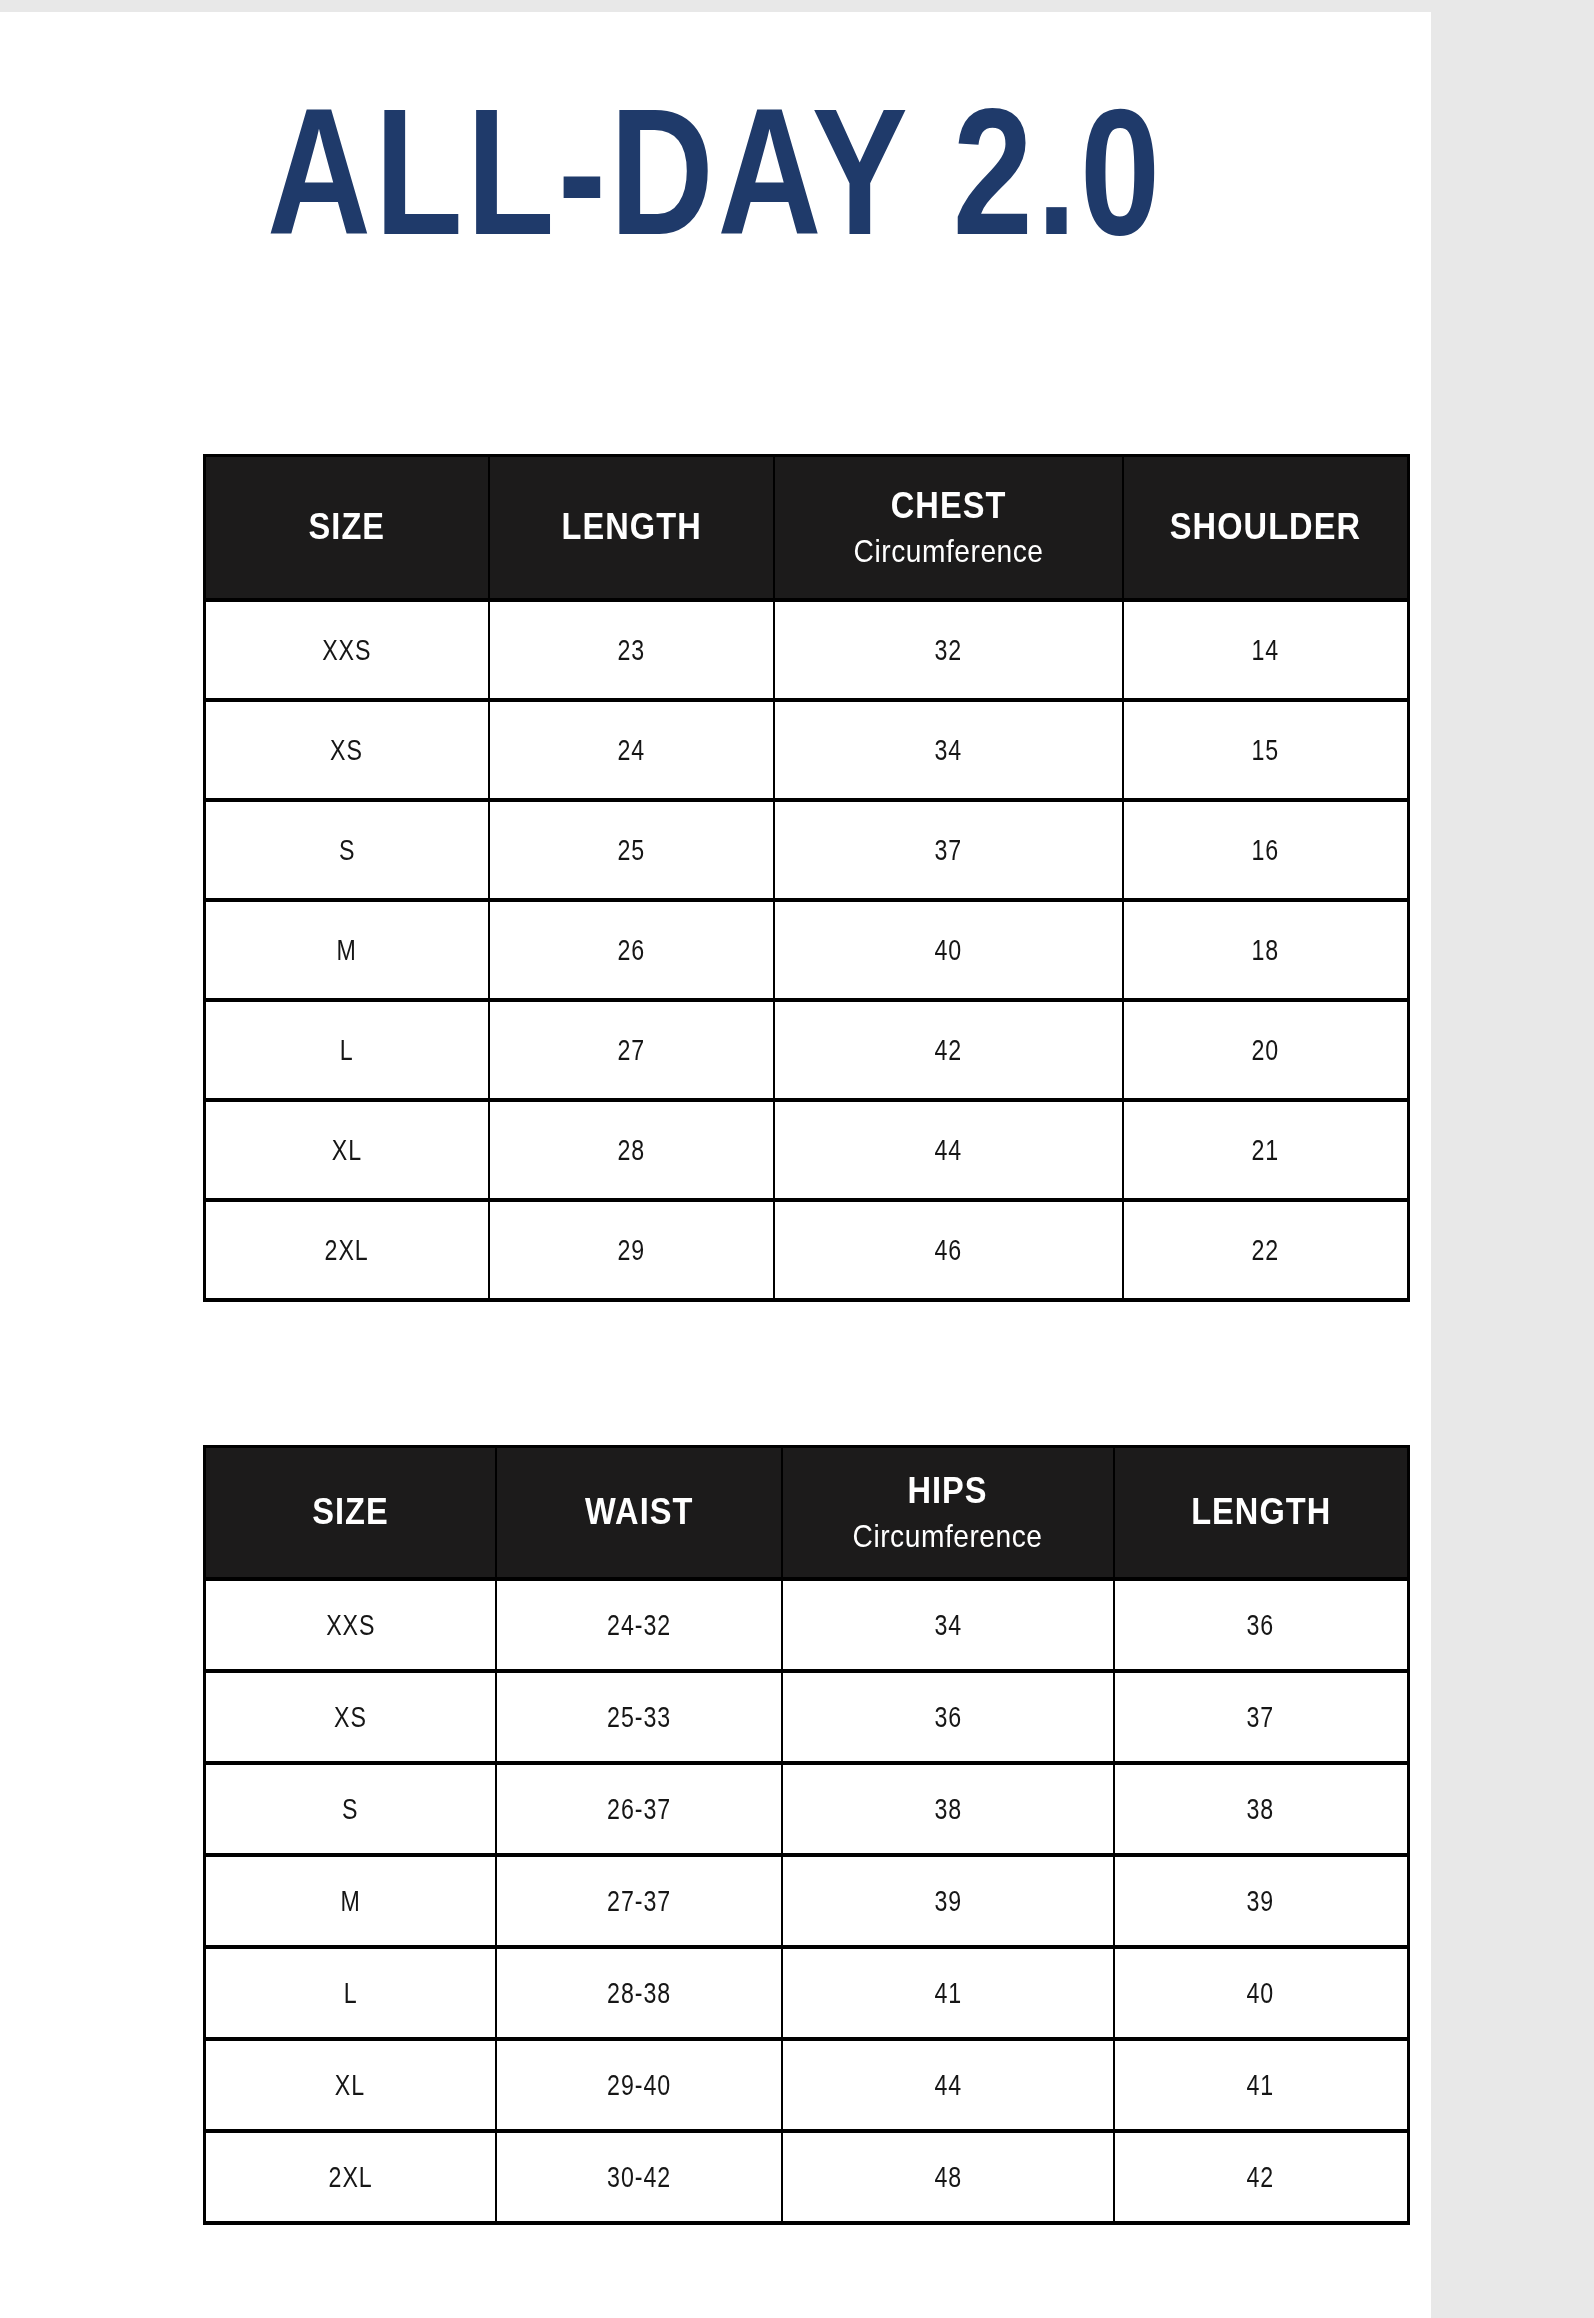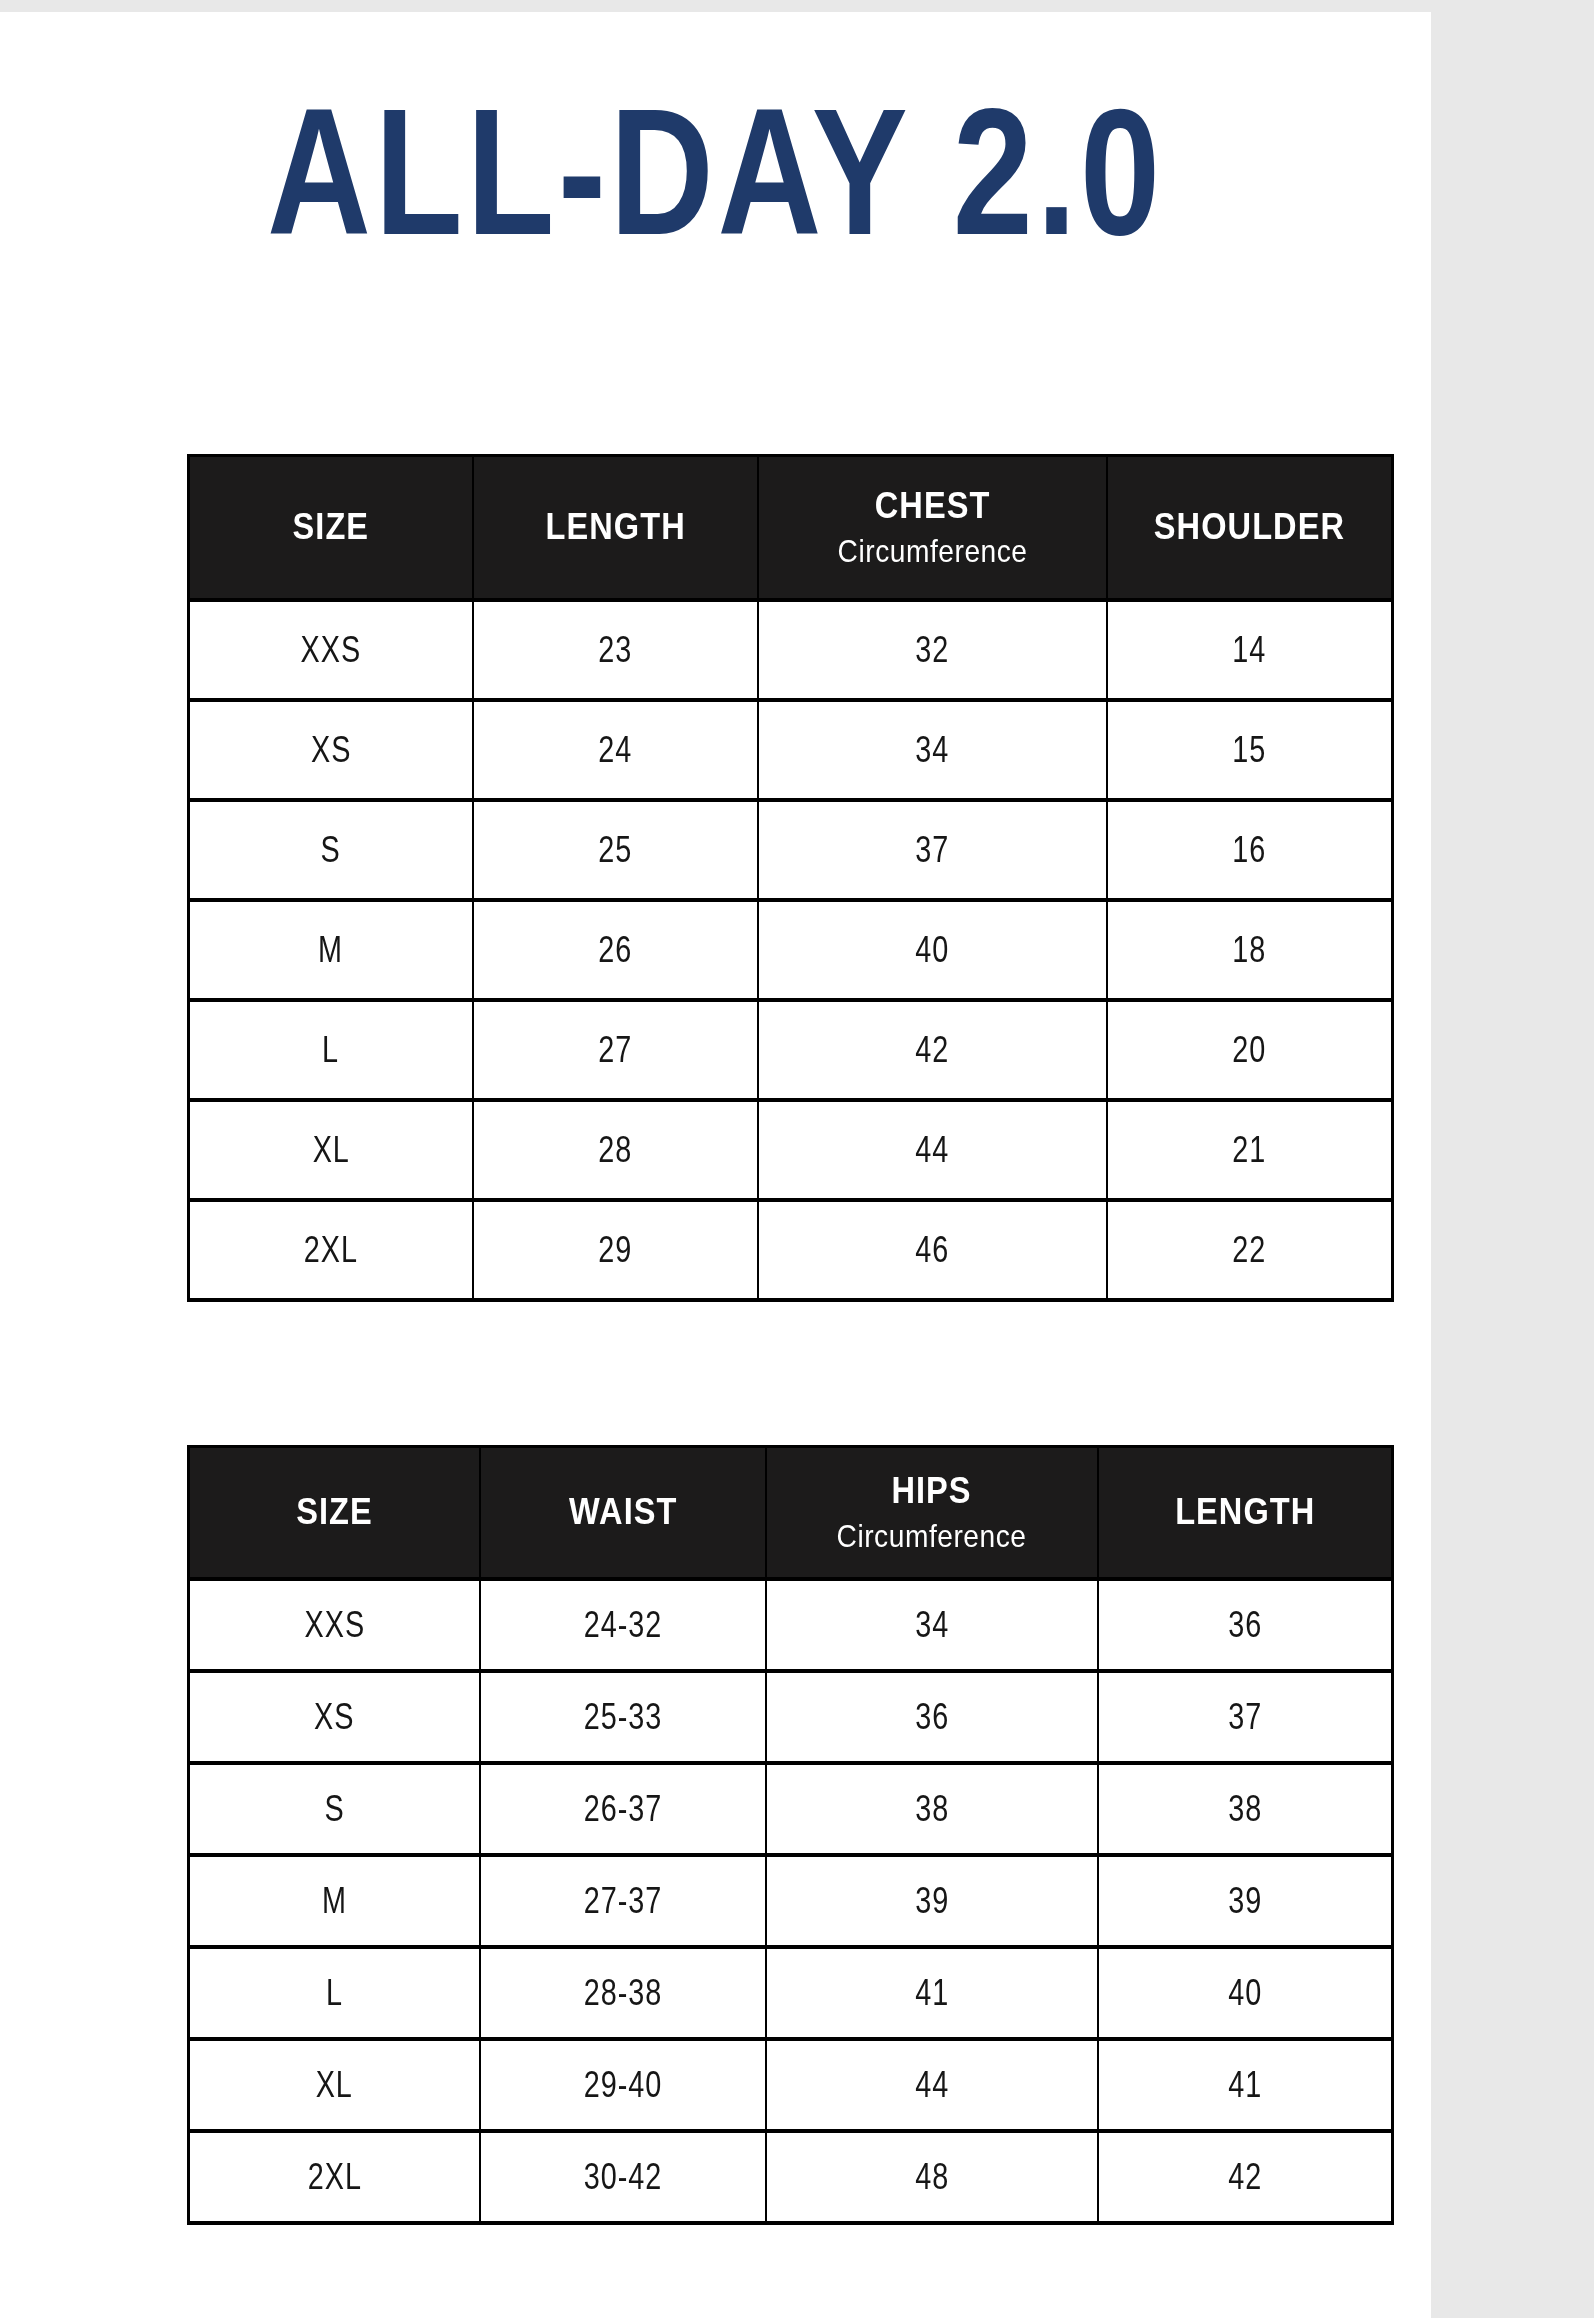--- a/index.html
+++ b/index.html
@@ -35,21 +35,21 @@
   }
   .section-heading{
     position:absolute;left:210px;margin:0;
     font-size:68px;line-height:1;font-weight:bold;
     letter-spacing:2.3px;color:var(--blue);
     white-space:nowrap;
   }
   #heading-vneck{top:344px;}
   #heading-pants{top:1326px;}
   .size-table{
-    position:absolute;left:187px;width:1207px;
+    position:absolute;left:203px;width:1207px;
     border-collapse:collapse;table-layout:fixed;
     border:3.5px solid var(--border);
     background:var(--page-bg);
   }
   #table-vneck{top:442px;}
   #table-pants{top:1433px;}
   .size-table th{
     background:var(--header-bg);
     color:var(--header-text);
     border:2.9px solid var(--border);
@@ -57,21 +57,21 @@
     text-align:center;vertical-align:middle;
     padding:0;
   }
   #table-vneck th{height:141px;}
   #table-pants th{height:129px;}
   .size-table td{
     border:2.9px solid var(--border);
     border-top-width:4px;border-bottom-width:4px;
     text-align:center;vertical-align:middle;
     color:var(--body-text);
-    font-size:36px;line-height:1;
+    font-size:29px;line-height:1;
     padding:0;
   }
   #table-vneck td{height:96px;}
   #table-pants td{height:88px;}
   .head-label{
     font-size:37px;font-weight:bold;letter-spacing:1.2px;line-height:1.15;
     transform:scaleX(0.88);transform-origin:50% 50%;
   }
   .head-sub{
     font-size:32px;font-weight:normal;letter-spacing:0.6px;line-height:1.15;

